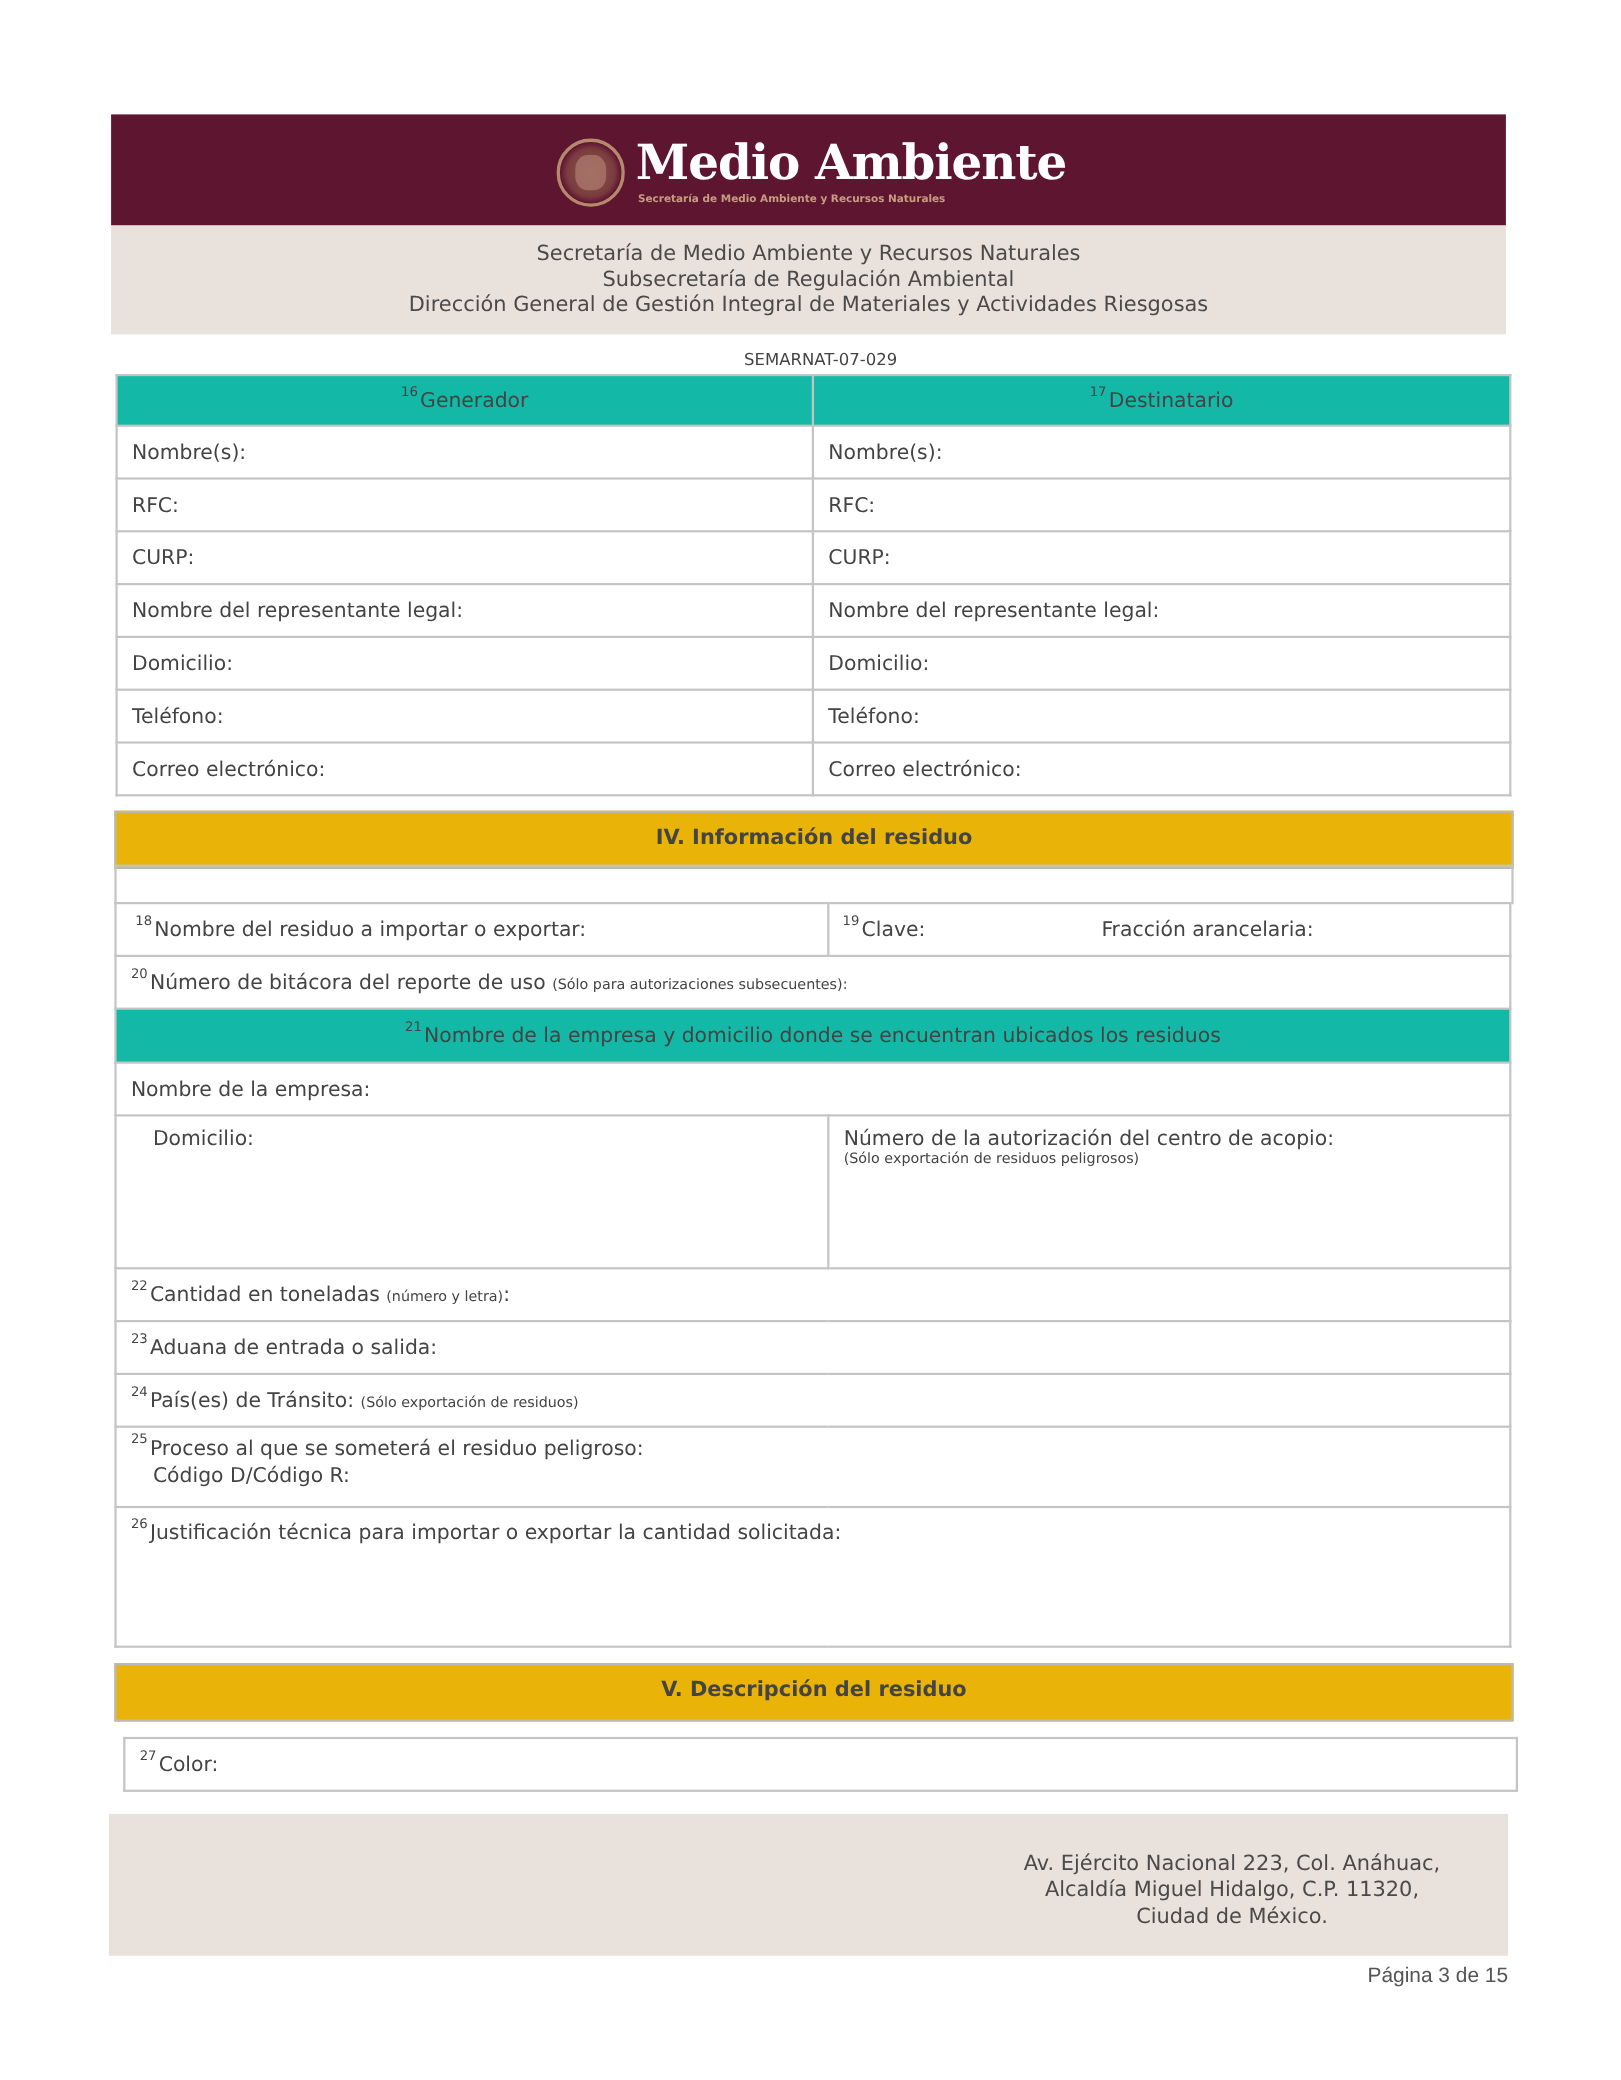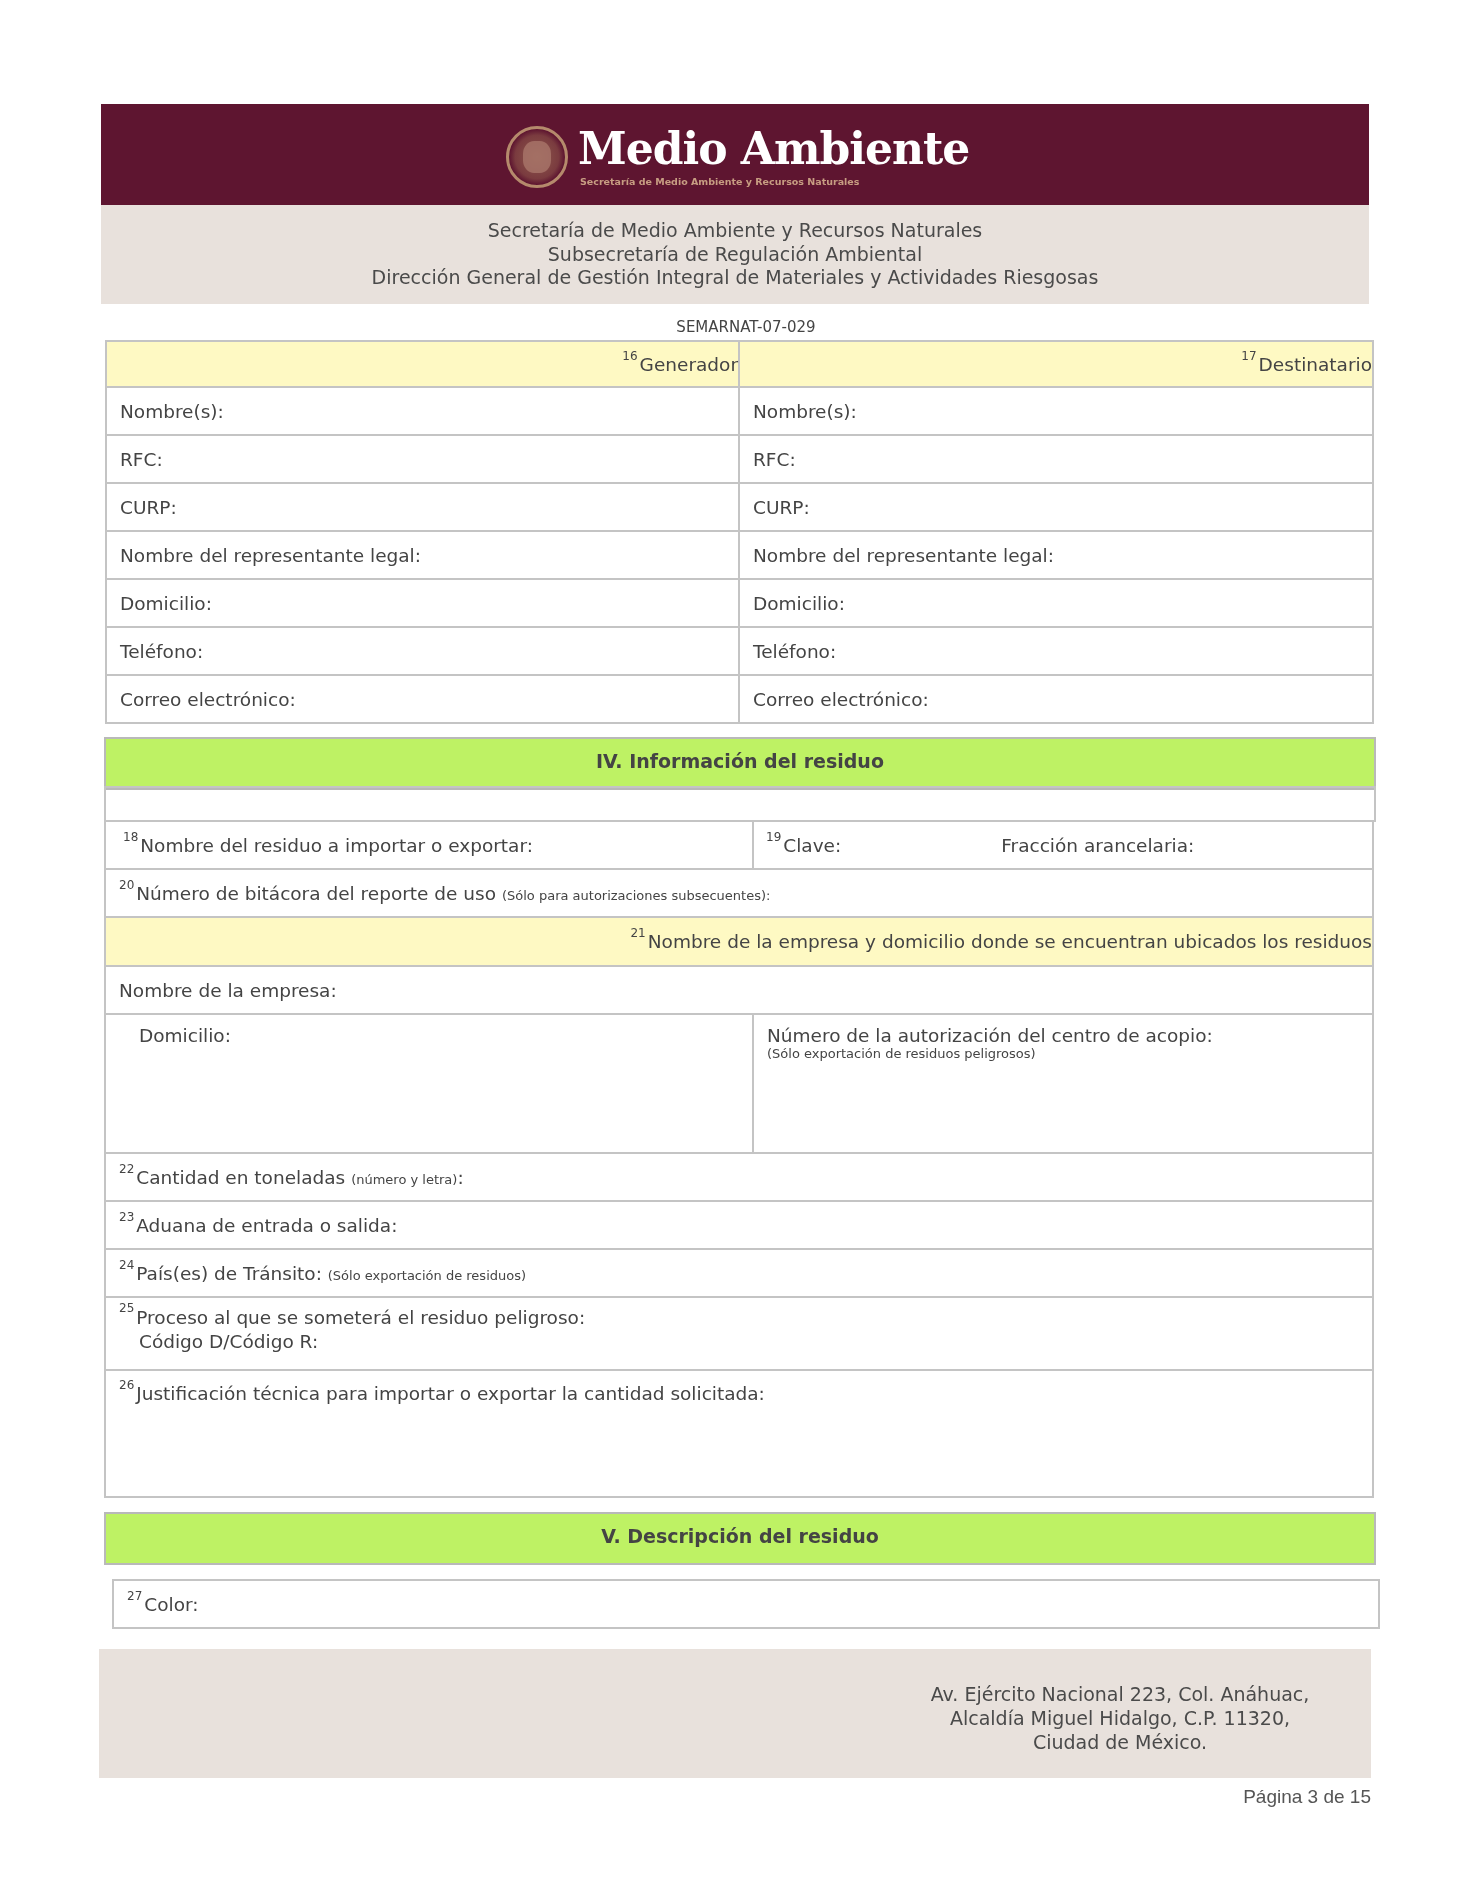--- a/index.html
+++ b/index.html
@@ -9,24 +9,24 @@
   .banner { left:101px; top:104px; width:1268px; height:101px; background:#5e1530; }
   .subbanner { left:101px; top:205px; width:1268px; height:99px; background:#e8e1dc; text-align:center; padding-top:14px; font-size:19px; line-height:23.5px; color:#4a4a4a; }
   .emblem { left:506px; top:126px; width:62px; height:62px; border-radius:50%; border:3px solid #b58a6c; background:radial-gradient(circle,#8f5a4c 0%,#7a3b3f 55%,#5e1530 70%); }
   .emblem-inner { position:absolute; left:14px; top:12px; width:28px; height:32px; border-radius:40%; background:#a9756a; opacity:.8; }
   .brand-title { left:578px; top:124px; font-family:"DejaVu Serif", serif; font-size:44px; font-weight:bold; color:#ffffff; letter-spacing:-1px; line-height:50px; }
   .brand-sub { left:580px; top:176px; font-size:9.5px; font-weight:bold; color:#c79d82; }
   .code { left:0; top:318px; width:1474px; text-align:center; font-size:15px; color:#444;padding-left:18px; }
   table { border-collapse:collapse; }
   .tbl { position:absolute; left:105px; width:1267px; table-layout:fixed; }
   .tbl td { border:2px solid #c4c4c4; font-size:18.5px; color:#444; padding:0 0 0 13px; vertical-align:middle; }
-  .tbl .hdr { background:#fef9c3; text-align:right; padding:0; }
+  .tbl .hdr { background:#14b8a6; text-align:center; padding:0; }
   sup { font-size:12px; position:relative; top:-4px; vertical-align:top; line-height:12px; margin-right:2px; }
   .small { font-size:13px; }
-  .sec-bar { position:absolute; left:104px; width:1268px; height:49px; background:#bef264; border:2px solid #b9b9b9; text-align:center; font-weight:bold; font-size:19px; line-height:45px; color:#444; }
+  .sec-bar { position:absolute; left:104px; width:1268px; height:49px; background:#eab308; border:2px solid #b9b9b9; text-align:center; font-weight:bold; font-size:19px; line-height:45px; color:#444; }
   .gap-box { position:absolute; left:104px; width:1268px; border:2px solid #c4c4c4; border-bottom:none; }
   .footer { left:99px; top:1649px; width:1272px; height:129px; background:#e8e1dc; }
   .address { left:920px; top:1682px; width:400px; text-align:center; font-size:19px; line-height:24px; color:#4a4a4a; }
   .page { left:1100px; top:1786px; width:271px; text-align:right; font-family:"Liberation Sans", sans-serif; font-size:19px; color:#555; }
   .r2 td { vertical-align:top; padding-top:10px; }
 </style>
 </head>
 <body>
 
 <div class="abs banner"></div>

